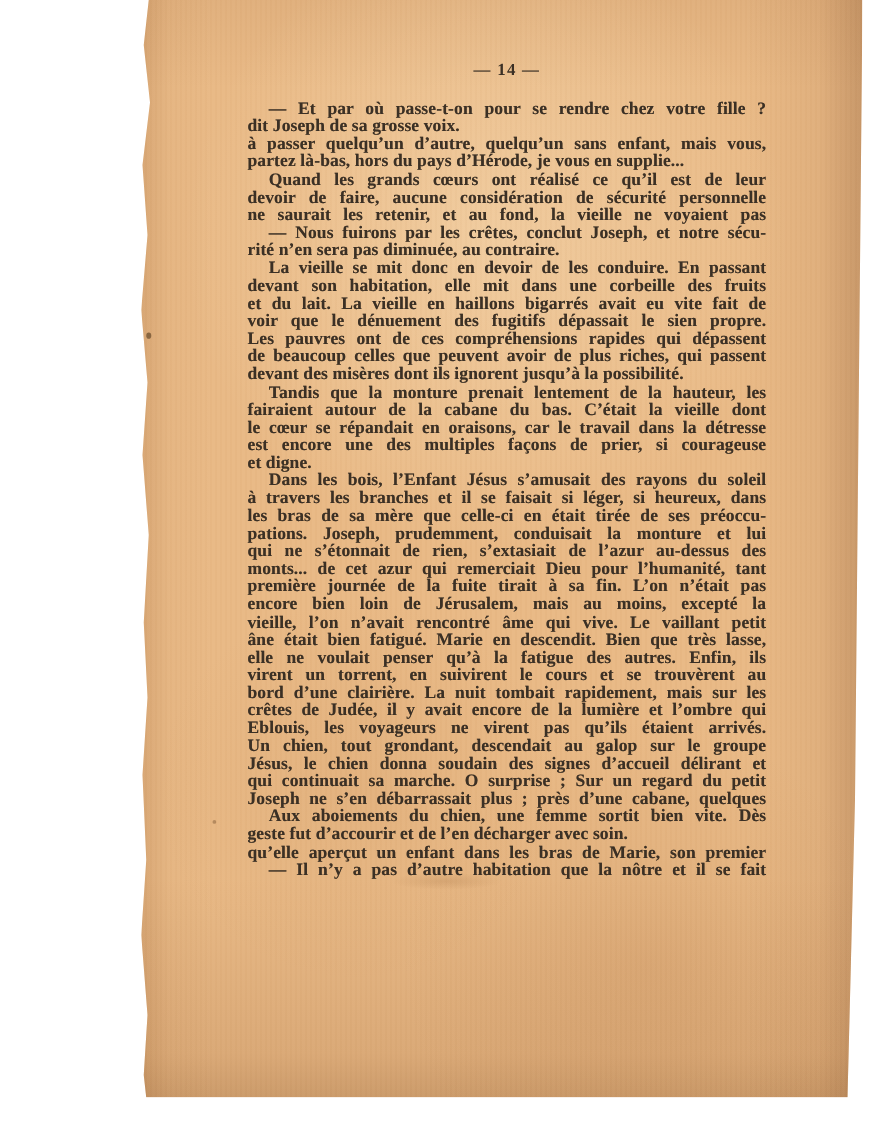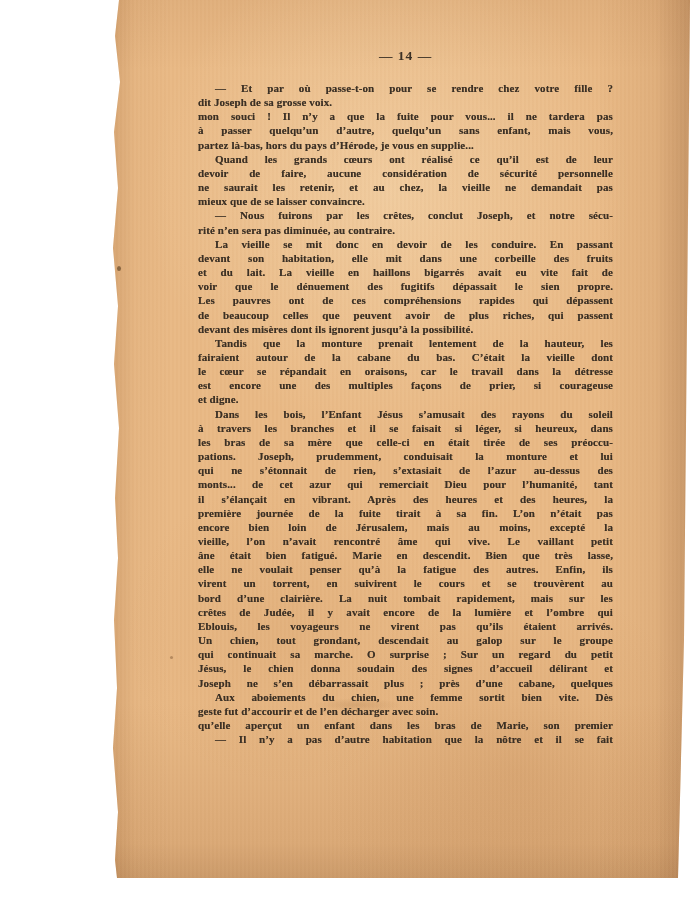--- a/index.html
+++ b/index.html
@@ -58,21 +58,21 @@
   }
   #page-number {
     margin-top: 48px;
     text-align: center;
     font-size: 13.5px;
     font-weight: bold;
     letter-spacing: 1px;
   }
   #text-block {
     margin-top: 17px;
-    font-size: 11px;
+    font-size: 14px;
     font-weight: bold;
     line-height: 14.15px;
     letter-spacing: 0.1px;
   }
   .line {
     text-align: justify;
     text-align-last: justify;
     white-space: normal;
     text-shadow: 0 0 0.4px rgba(59,48,37,0.55);
   }
@@ -85,60 +85,57 @@
 <div id="stage">
   <div id="paper">
     <div id="speck1" class="speck"></div>
     <div id="speck2" class="speck"></div>
     <div id="stain"></div>
     <div id="print">
       <div id="page-number">— 14 —</div>
       <div id="text-block">
           <div class="line first">— Et par où passe-t-on pour se rendre chez votre fille ?</div>
           <div class="line lastline">dit Joseph de sa grosse voix.</div>
-          <div class="line">mon souci ! Il n’y a que la fuite pour vous... il ne tardera pas</div>
           <div class="line">à passer quelqu’un d’autre, quelqu’un sans enfant, mais vous,</div>
           <div class="line lastline">partez là-bas, hors du pays d’Hérode, je vous en supplie...</div>
           <div class="line first">Quand les grands cœurs ont réalisé ce qu’il est de leur</div>
           <div class="line">devoir de faire, aucune considération de sécurité personnelle</div>
-          <div class="line">ne saurait les retenir, et au chez, la vieille ne demandait pas</div>
-          <div class="line lastline">mieux que de se laisser convaincre.</div>
+          <div class="line">ne saurait les retenir, et au fond, la vieille ne voyaient pas</div>
           <div class="line first">— Nous fuirons par les crêtes, conclut Joseph, et notre sécu-</div>
           <div class="line lastline">rité n’en sera pas diminuée, au contraire.</div>
           <div class="line first">La vieille se mit donc en devoir de les conduire. En passant</div>
           <div class="line">devant son habitation, elle mit dans une corbeille des fruits</div>
           <div class="line">et du lait. La vieille en haillons bigarrés avait eu vite fait de</div>
           <div class="line">voir que le dénuement des fugitifs dépassait le sien propre.</div>
           <div class="line">Les pauvres ont de ces compréhensions rapides qui dépassent</div>
           <div class="line">de beaucoup celles que peuvent avoir de plus riches, qui passent</div>
           <div class="line lastline">devant des misères dont ils ignorent jusqu’à la possibilité.</div>
           <div class="line first">Tandis que la monture prenait lentement de la hauteur, les</div>
           <div class="line">fairaient autour de la cabane du bas. C’était la vieille dont</div>
           <div class="line">le cœur se répandait en oraisons, car le travail dans la détresse</div>
           <div class="line">est encore une des multiples façons de prier, si courageuse</div>
           <div class="line lastline">et digne.</div>
           <div class="line first">Dans les bois, l’Enfant Jésus s’amusait des rayons du soleil</div>
           <div class="line">à travers les branches et il se faisait si léger, si heureux, dans</div>
           <div class="line">les bras de sa mère que celle-ci en était tirée de ses préoccu-</div>
           <div class="line">pations. Joseph, prudemment, conduisait la monture et lui</div>
           <div class="line">qui ne s’étonnait de rien, s’extasiait de l’azur au-dessus des</div>
           <div class="line">monts... de cet azur qui remerciait Dieu pour l’humanité, tant</div>
-          <div class="line">il s’élançait en vibrant. Après des heures et des heures, la</div>
           <div class="line">première journée de la fuite tirait à sa fin. L’on n’était pas</div>
           <div class="line">encore bien loin de Jérusalem, mais au moins, excepté la</div>
           <div class="line">vieille, l’on n’avait rencontré âme qui vive. Le vaillant petit</div>
           <div class="line">âne était bien fatigué. Marie en descendit. Bien que très lasse,</div>
           <div class="line">elle ne voulait penser qu’à la fatigue des autres. Enfin, ils</div>
           <div class="line">virent un torrent, en suivirent le cours et se trouvèrent au</div>
           <div class="line">bord d’une clairière. La nuit tombait rapidement, mais sur les</div>
           <div class="line">crêtes de Judée, il y avait encore de la lumière et l’ombre qui</div>
           <div class="line">Eblouis, les voyageurs ne virent pas qu’ils étaient arrivés.</div>
           <div class="line">Un chien, tout grondant, descendait au galop sur le groupe</div>
+          <div class="line">Jésus, le chien donna soudain des signes d’accueil délirant et</div>
           <div class="line">qui continuait sa marche. O surprise ; Sur un regard du petit</div>
-          <div class="line">Jésus, le chien donna soudain des signes d’accueil délirant et</div>
           <div class="line">Joseph ne s’en débarrassait plus ; près d’une cabane, quelques</div>
           <div class="line first">Aux aboiements du chien, une femme sortit bien vite. Dès</div>
           <div class="line lastline">geste fut d’accourir et de l’en décharger avec soin.</div>
           <div class="line">qu’elle aperçut un enfant dans les bras de Marie, son premier</div>
           <div class="line first">— Il n’y a pas d’autre habitation que la nôtre et il se fait</div>
         </div>
     </div>
   </div>
 </div>
 

